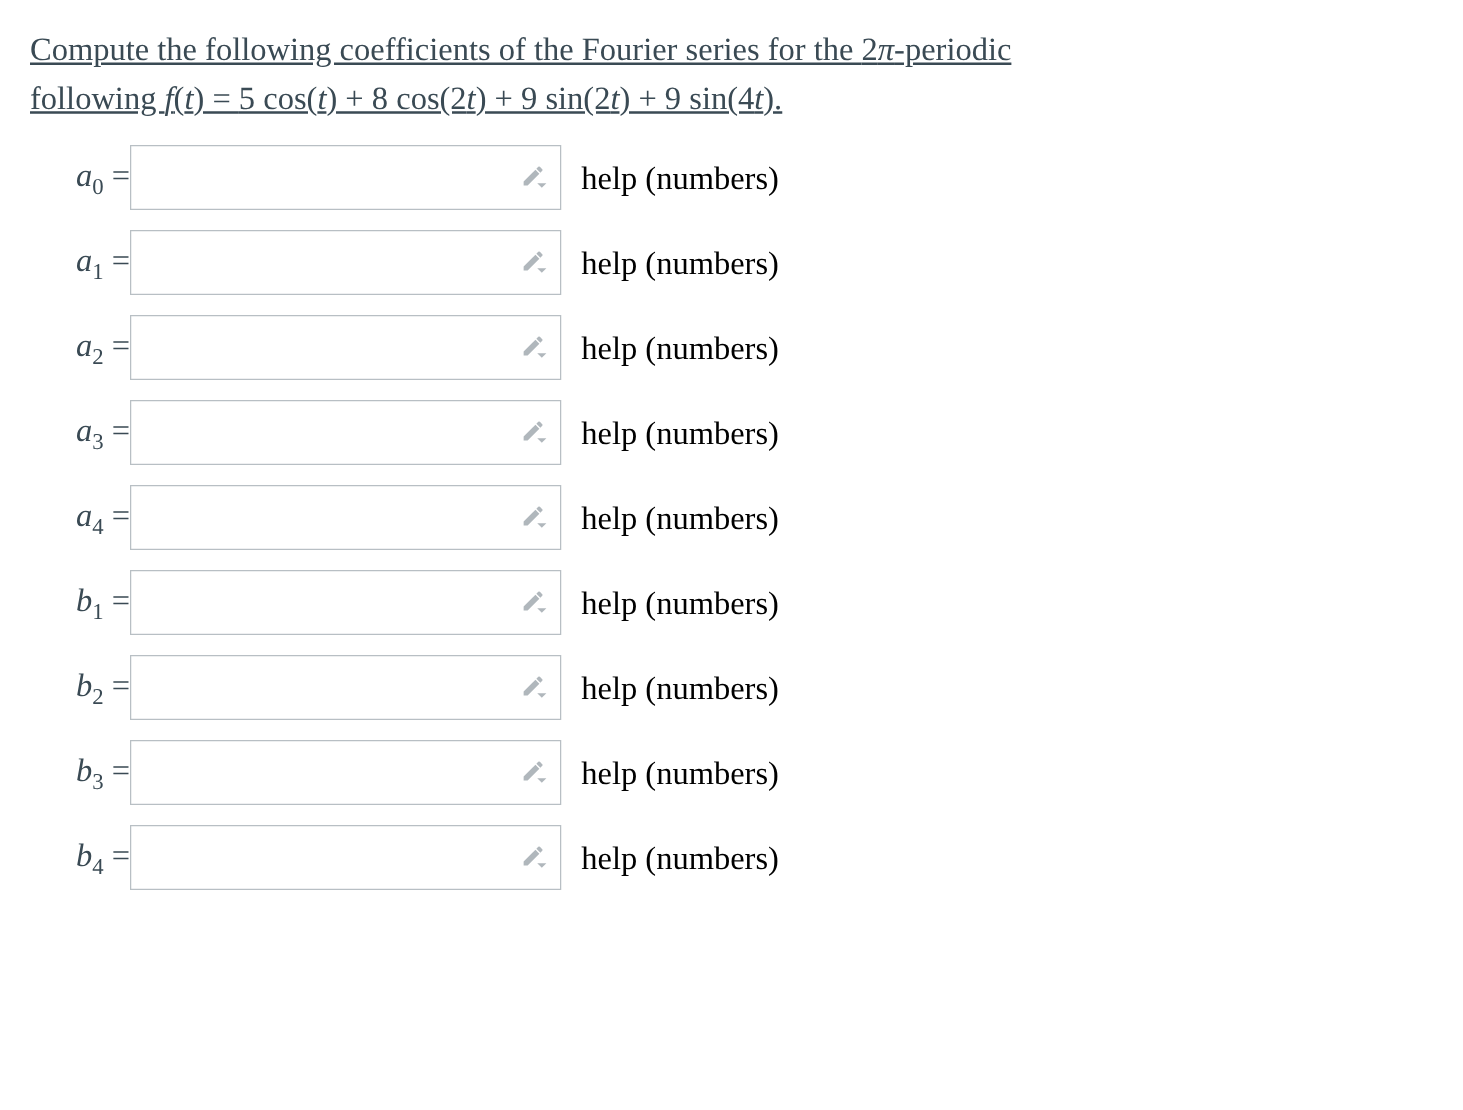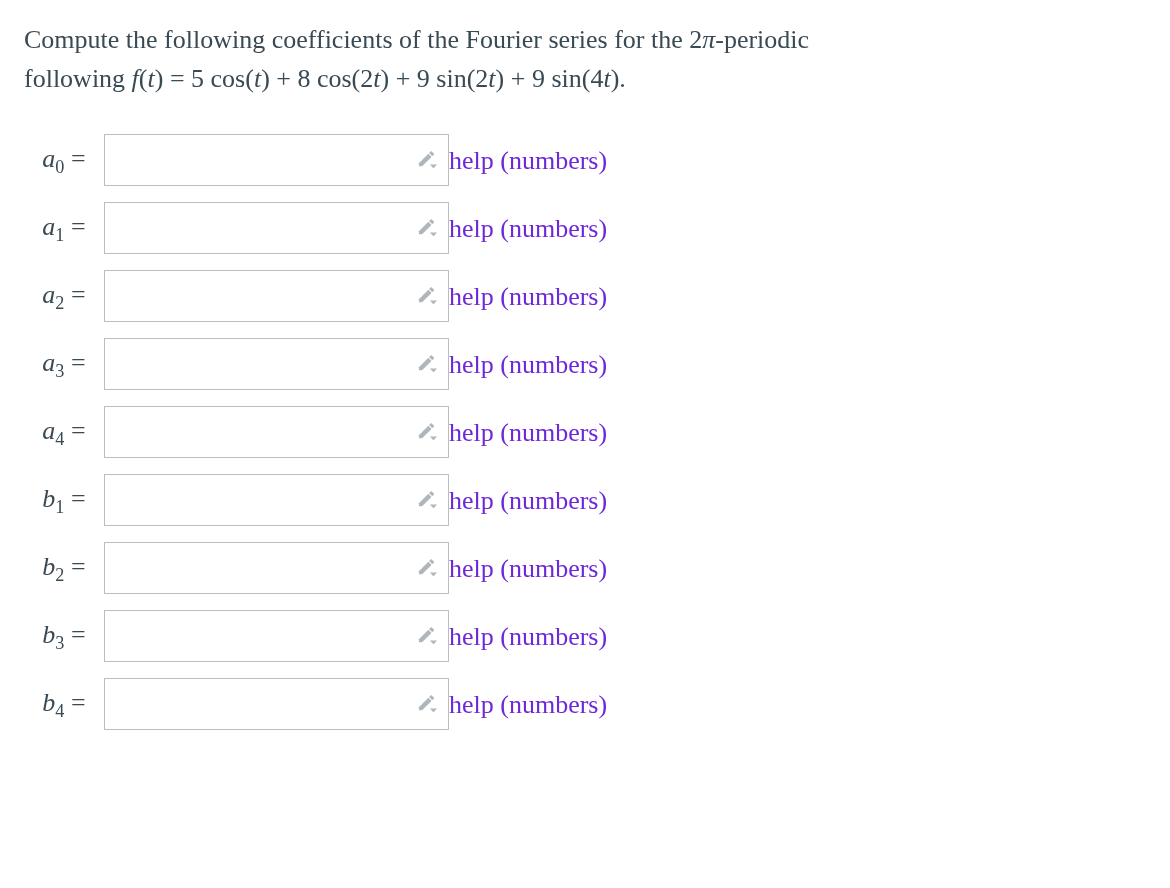--- a/index.html
+++ b/index.html
@@ -6,36 +6,37 @@
   body {
     margin: 0;
     padding: 20px 24px;
     font-family: Georgia, 'Times New Roman', serif;
     color: #3a4a54;
     font-size: 26px;
     line-height: 1.5;
     width: 1170px;
   }
   .prompt {
-    margin-bottom: 28px;
+    margin-bottom: 10px;
     color: #3a4a54;
+    text-decoration: underline;
   }
   .math-it { font-style: italic; font-family: 'Times New Roman', serif; }
   .rows {
     display: flex;
     flex-direction: column;
   }
   .row {
     display: flex;
     align-items: center;
     height: 68px;
   }
   .label {
     width: 80px;
-    text-align: center;
+    text-align: right;
     font-family: 'Times New Roman', serif;
     font-size: 26px;
     color: #3a4a54;
     white-space: nowrap;
   }
   .label .var { font-style: italic; }
   .label sub { font-size: 0.7em; vertical-align: sub; }
   .input-wrap {
     position: relative;
     width: 345px;
@@ -58,22 +59,23 @@
     transform: translateY(-50%);
     width: 22px;
     height: 22px;
     display: flex;
     align-items: center;
     justify-content: center;
     cursor: pointer;
   }
   .edit-icon svg { display: block; }
   .help-link {
+    margin-left: 16px;
     font-size: 26px;
-    color: #6d28d9;
+    color: #000000;
     cursor: pointer;
     font-family: Georgia, 'Times New Roman', serif;
   }
 </style>
 </head>
 <body>
 
 <div class="prompt">
   <span>Compute the following coefficients of the Fourier series for the </span><span>2<span class="math-it">π</span></span><span>-periodic</span>
   <br>

